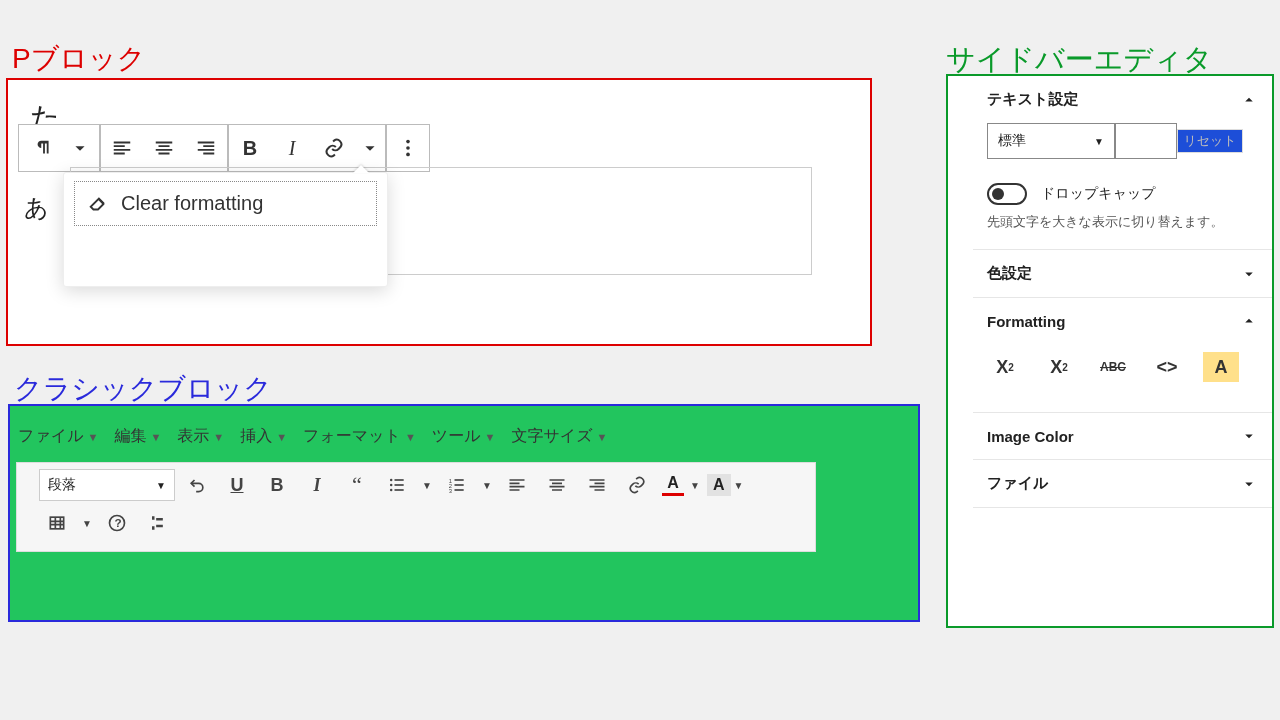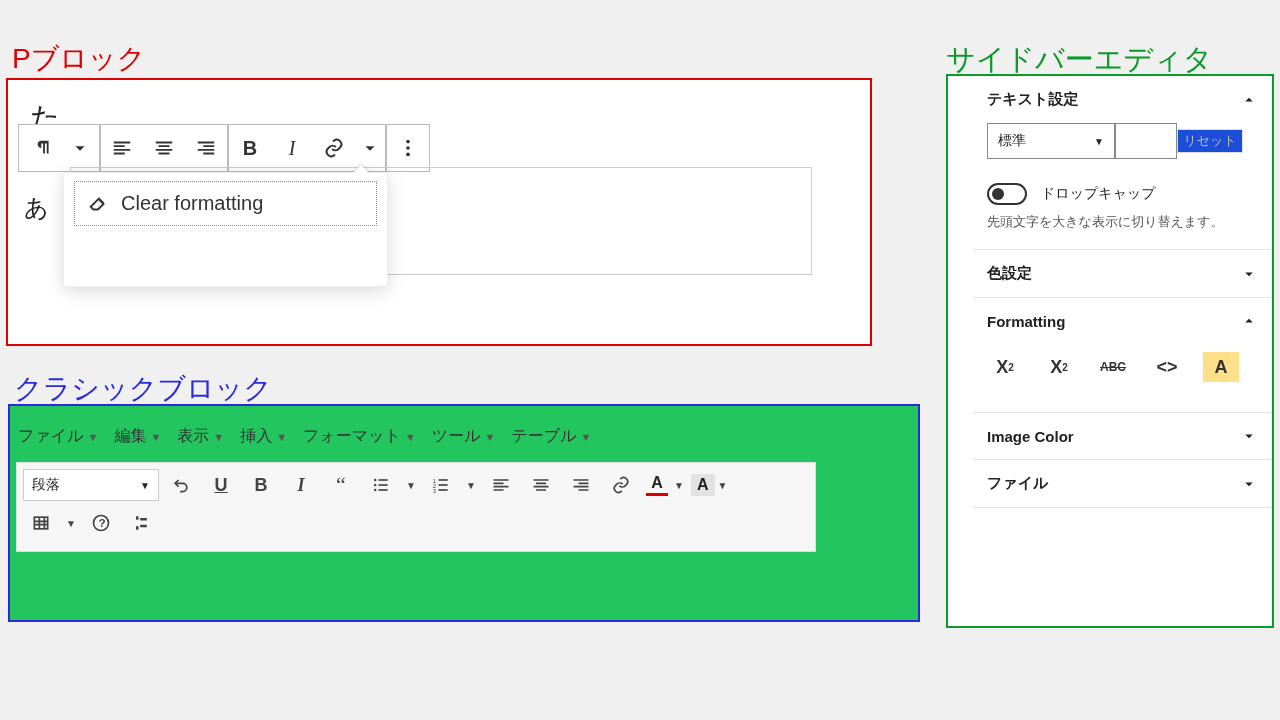--- a/index.html
+++ b/index.html
@@ -29,21 +29,21 @@
   
   .p-content { position:absolute; left:16px; top:112px; font-size:24px; }
   .p-text-box { position:absolute; left:62px; top:87px; width:742px; height:108px; border:1px solid #ccc; }
   
   
   .classic-menubar { position:absolute; left:8px; top:20px; display:flex; gap:16px; font-size:16px; color:#333; }
   .menu-item { display:flex; align-items:center; gap:4px; cursor:pointer; }
   .menu-caret { font-size:11px; color:#555; }
   
   .classic-toolbar { position:absolute; left:6px; top:56px; width:800px; background:#f6f6f6; border:1px solid #ddd; padding:6px; }
-  .ct-row { display:flex; align-items:center; gap:4px; margin-bottom:6px; }
+  .ct-row { display:flex; align-items:center; gap:4px; margin-bottom:6px;margin-left:16px; }
   .ct-btn { width:36px; height:32px; display:flex; align-items:center; justify-content:center; color:#444; cursor:pointer; }
   .ct-btn svg { width:20px; height:20px; }
   .ct-select { width:136px; height:32px; border:1px solid #ccc; background:#fff; display:flex; align-items:center; justify-content:space-between; padding:0 8px; font-size:14px; cursor:pointer; }
   .ct-color-letter { width:28px; height:26px; display:flex; flex-direction:column; align-items:center; justify-content:center; font-weight:bold; font-size:16px; }
   .ct-color-bar { height:3px; width:22px; margin-top:1px; }
   .ct-bg-letter { background:#e2e2e2; padding:2px 6px; font-weight:bold; font-size:16px; }
   
   
   .panel { border-bottom:1px solid #e6e6e6;margin-left:25px; }
   .panel-head { display:flex; justify-content:space-between; align-items:center; padding:14px 14px; font-weight:600; font-size:15px; cursor:pointer; }
@@ -168,21 +168,21 @@
       </div>
     <div class="menu-item">
         <span>フォーマット</span>
         <span class="menu-caret">▼</span>
       </div>
     <div class="menu-item">
         <span>ツール</span>
         <span class="menu-caret">▼</span>
       </div>
     <div class="menu-item">
-        <span>テーブル</span>
+        <span>文字サイズ</span>
         <span class="menu-caret">▼</span>
       </div>
   </div>
 
   <div class="classic-toolbar">
     <div class="ct-row">
       <div class="ct-select">
         <span>段落</span>
         <span style="font-size:10px;">▼</span>
       </div>

